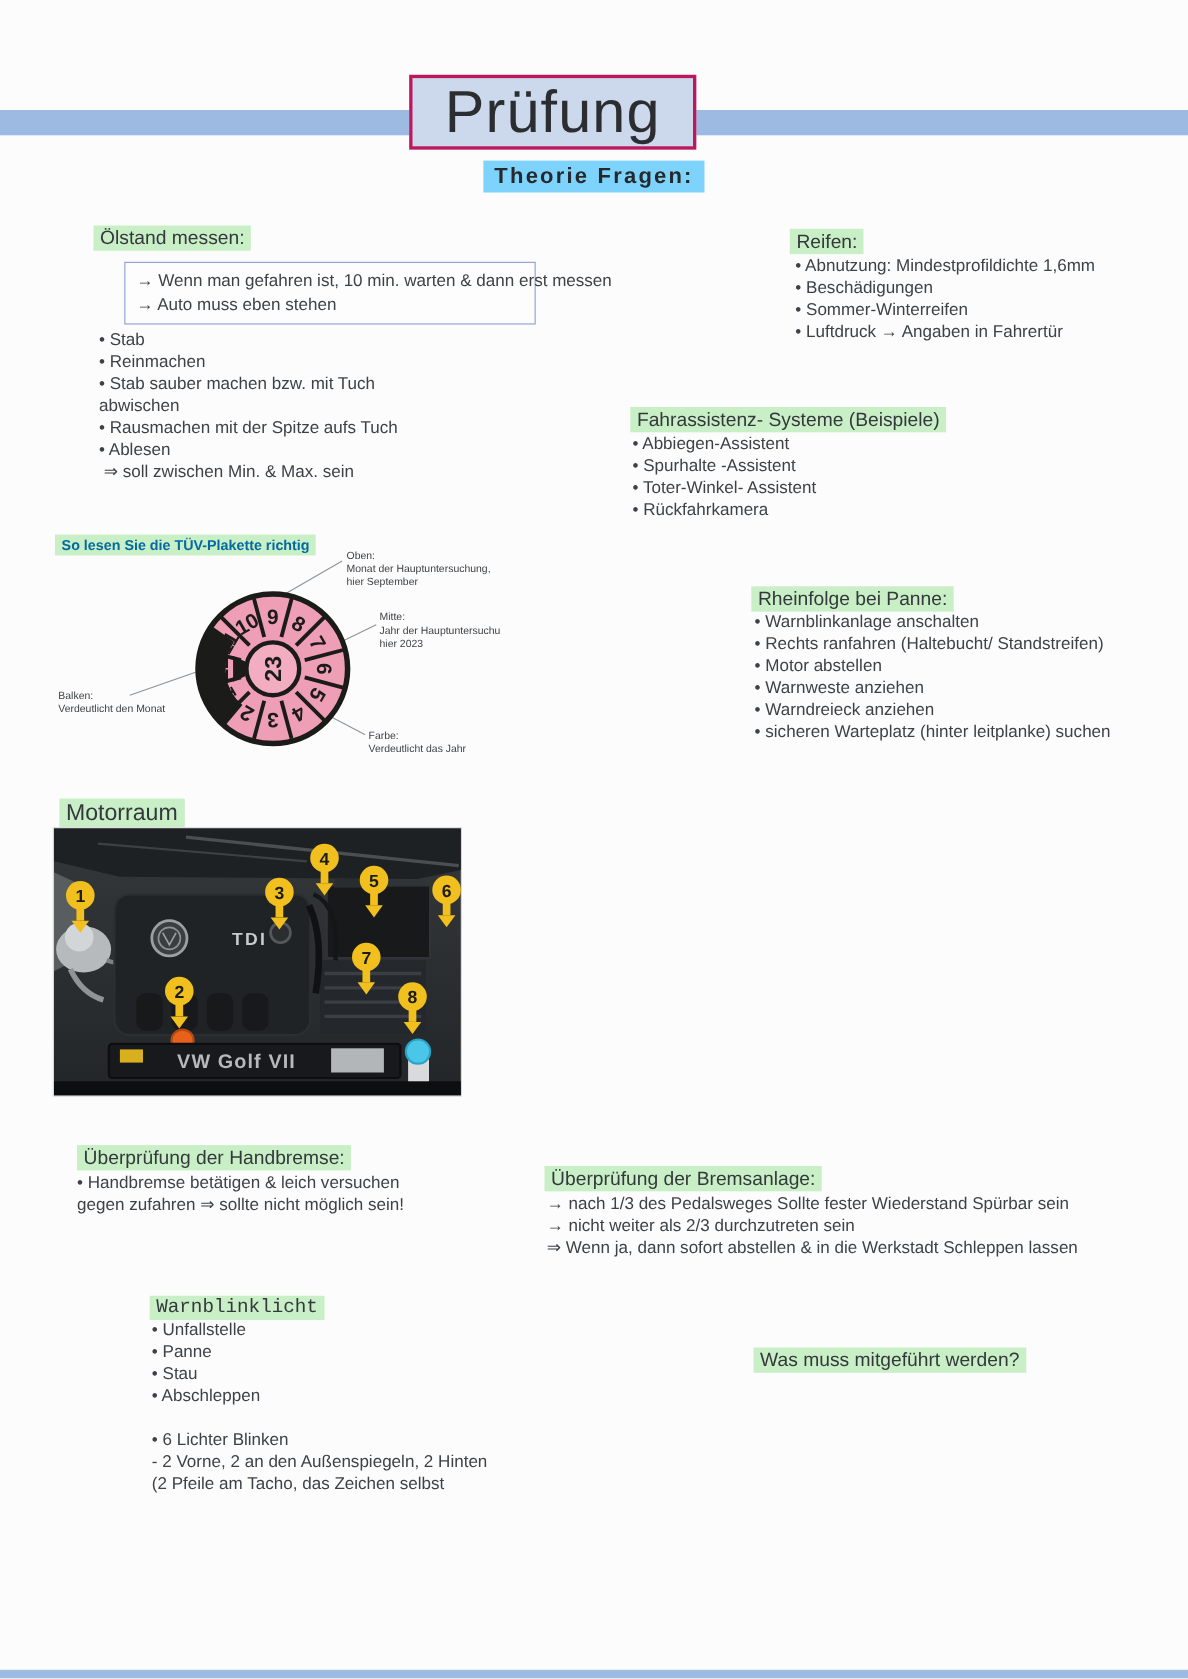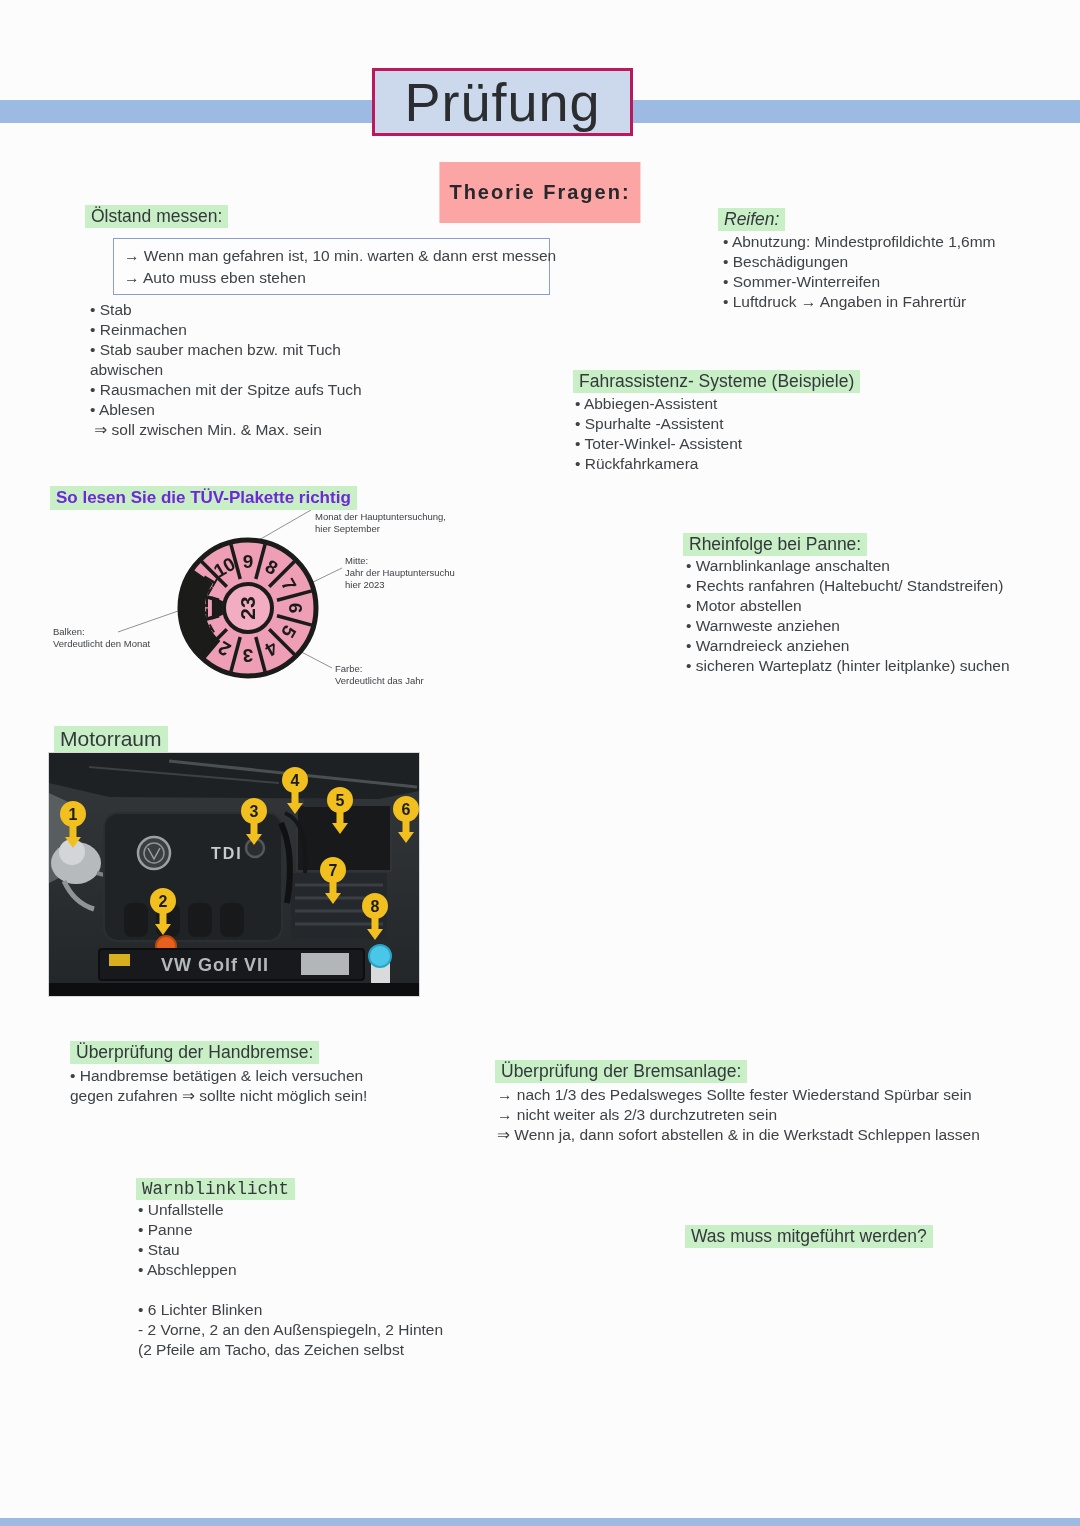--- a/index.html
+++ b/index.html
@@ -7,32 +7,32 @@
   .page{position:relative;width:1080px;height:1526px;background:#fcfcfc;overflow:hidden;
         font-family:"Liberation Sans",sans-serif;color:#3e4246;}
   .band{position:absolute;left:0;width:1080px;background:#9dbae3;}
   .band.top{top:100px;height:23px;}
   .band.bottom{top:1518px;height:8px;}
   .title-box{position:absolute;left:372px;top:68px;width:261px;height:68px;
              background:#ccd8ec;border:3px solid #be185d;box-sizing:border-box;
              display:flex;align-items:center;justify-content:center;z-index:2;}
   .title-box span{font-size:54px;color:#2b2d30;letter-spacing:1px;}
   .subtitle{position:absolute;left:50%;transform:translateX(-50%);top:146px;
-            background:#fca5a5;padding:19px 10px;font-size:20px;font-weight:bold;
-            letter-spacing:2px;color:#26282b;z-index:2;margin-top:16px;}
+            background:#7dd3fc;padding:3px 10px;font-size:20px;font-weight:bold;
+            letter-spacing:2px;color:#26282b;z-index:2;}
   .hl{display:inline-block;background:#c9efc6;padding:1px 6px;font-size:17.5px;color:#34383c;}
   .sec{position:absolute;}
   .list{position:absolute;}
   .line{white-space:pre;font-size:15.5px;line-height:20px;color:#3e4246;}
-  .notebox{position:absolute;left:113px;top:238px;width:437px;height:57px;
+  .notebox{position:absolute;left:113px;top:238px;width:374px;height:57px;
            border:1.5px solid #8b9dd4;background:#fdfdfd;padding:6px 0 0 10px;box-sizing:border-box;}
   .notebox .line{line-height:22px;}
   .tuv{position:absolute;left:48px;top:486px;width:407px;height:204px;}
-  .tuv-head{position:absolute;left:2px;top:0;background:#c9efc6;font-size:17px;
-            font-weight:bold;color:#6d28d9;padding:2px 6px;z-index:2;}
+  .tuv-head{position:absolute;left:2px;top:0;background:#c9efc6;font-size:13px;
+            font-weight:bold;color:#0369a1;padding:2px 6px;z-index:2;}
   .moto-head{position:absolute;left:54px;top:726px;}
   .moto-head .hl{font-size:21px;}
   .engine{position:absolute;left:48px;top:752px;width:370px;height:243px;border:1px solid #d8d8d8;}
   svg text{font-family:"Liberation Sans",sans-serif;}
 </style>
 </head>
 <body>
 
 <div class="page">
 
@@ -54,21 +54,21 @@
   <div class="list" style="left:90px;top:300px;">
       <div class="line">• Stab</div>
       <div class="line">• Reinmachen</div>
       <div class="line">• Stab sauber machen bzw. mit Tuch</div>
       <div class="line">abwischen</div>
       <div class="line">• Rausmachen mit der Spitze aufs Tuch</div>
       <div class="line">• Ablesen</div>
       <div class="line"> ⇒ soll zwischen Min. &amp; Max. sein</div>
     </div>
 
-  <div class="sec" style="left:718px;top:208px;font-style:italic;">
+  <div class="sec" style="left:718px;top:208px;">
     <span class="hl">Reifen:</span>
   </div>
   <div class="list" style="left:723px;top:232px;">
       <div class="line">• Abnutzung: Mindestprofildichte 1,6mm</div>
       <div class="line">• Beschädigungen</div>
       <div class="line">• Sommer-Winterreifen</div>
       <div class="line">• Luftdruck → Angaben in Fahrertür</div>
     </div>
 
   <div class="sec" style="left:573px;top:370px;">

